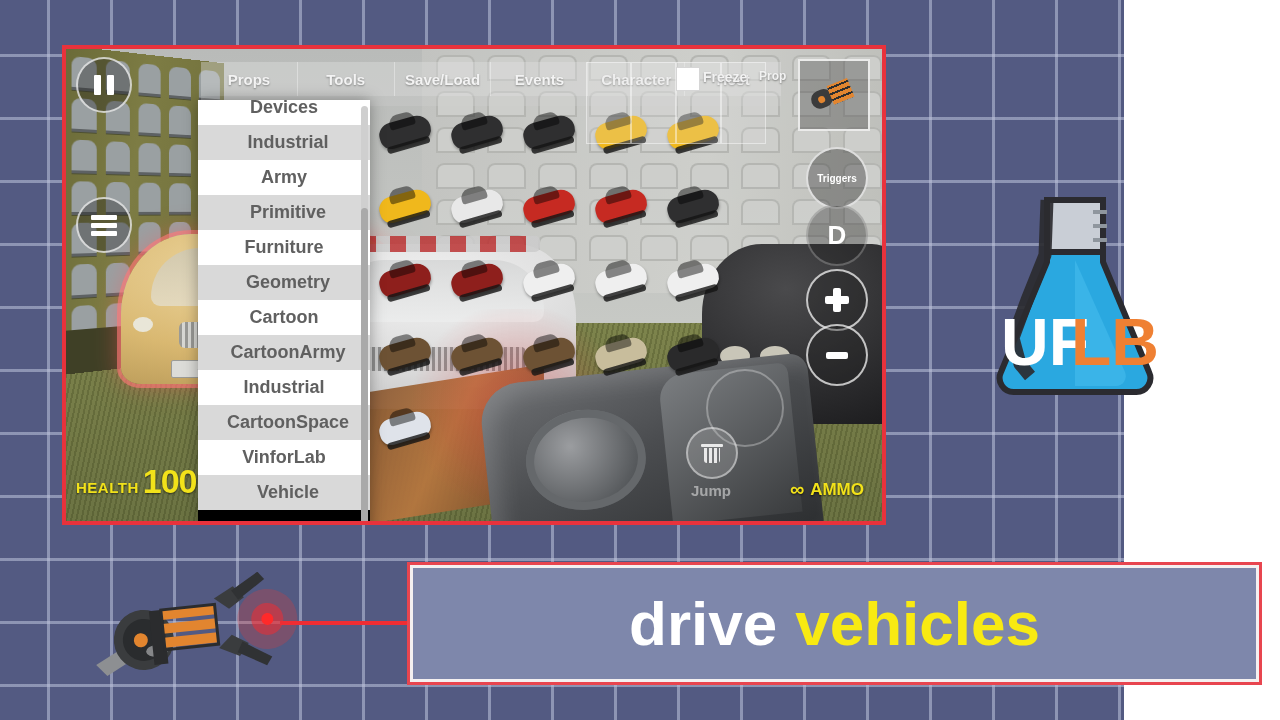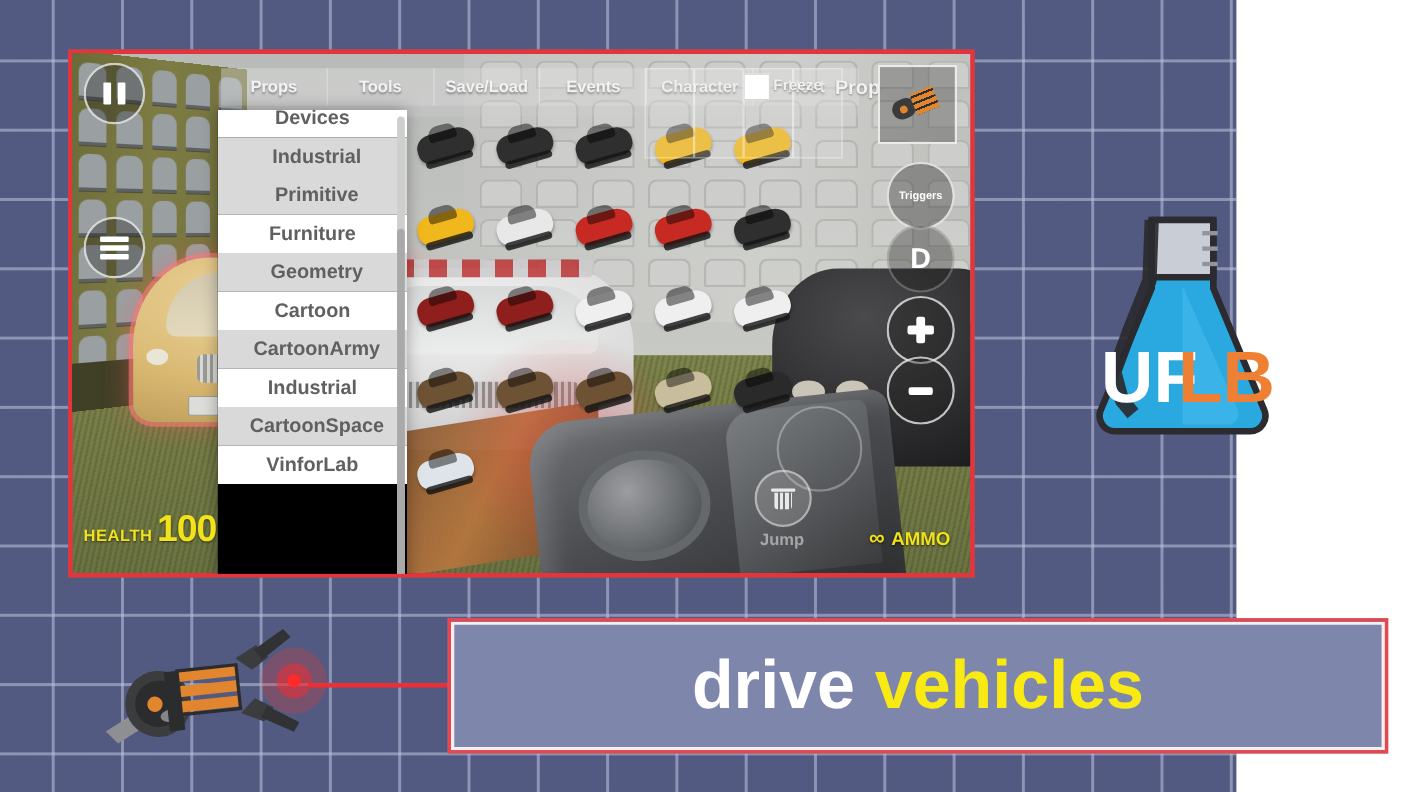--- a/index.html
+++ b/index.html
@@ -219,21 +219,21 @@
     position:absolute; left:610px; top:18px;
     width:22px; height:22px; background:#fff; border:1px solid #d6d6d6;
   }
   #freeze-label {
     position:absolute; left:637px; top:20px;
     color:#f2f2f2; font-weight:bold; font-size:14px;
     text-shadow:0 1px 2px rgba(0,0,0,.4);
   }
   #prop-label {
     position:absolute; left:693px; top:20px;
-    color:#f2f2f2; font-weight:bold; font-size:18px;
+    color:#f2f2f2; font-weight:bold; font-size:12px;
     text-shadow:0 1px 2px rgba(0,0,0,.4);
   }
 
   
   #category-panel {
     position:absolute; left:132px; top:51px;
     width:172px; height:450px;
     background:#000000; overflow:hidden;
     box-shadow: 0 0 14px rgba(0,0,0,.35);
   }
@@ -582,28 +582,30 @@
       <div class="fz-box"></div>
     </div>
     <div id="freeze-check"></div>
     <div id="freeze-label">Freeze</div>
     <div id="prop-label">Prop</div>
 
     <div id="category-panel">
       <div id="category-list">
         <div class="cat-item odd">Devices</div>
         <div class="cat-item even">Industrial</div>
+        <div class="cat-item odd">Army</div>
         <div class="cat-item even">Primitive</div>
         <div class="cat-item odd">Furniture</div>
         <div class="cat-item even">Geometry</div>
         <div class="cat-item odd">Cartoon</div>
         <div class="cat-item even">CartoonArmy</div>
         <div class="cat-item odd">Industrial</div>
         <div class="cat-item even">CartoonSpace</div>
         <div class="cat-item odd">VinforLab</div>
+        <div class="cat-item even">Vehicle</div>
       </div>
       <div id="cat-scrollbar"></div>
       <div id="cat-scrollthumb"></div>
     </div>
 
     <div class="hud-circle" id="btn-pause">
       <span class="bar"></span>
         <span class="bar"></span>
     </div>
     <div class="hud-circle" id="btn-menu">

